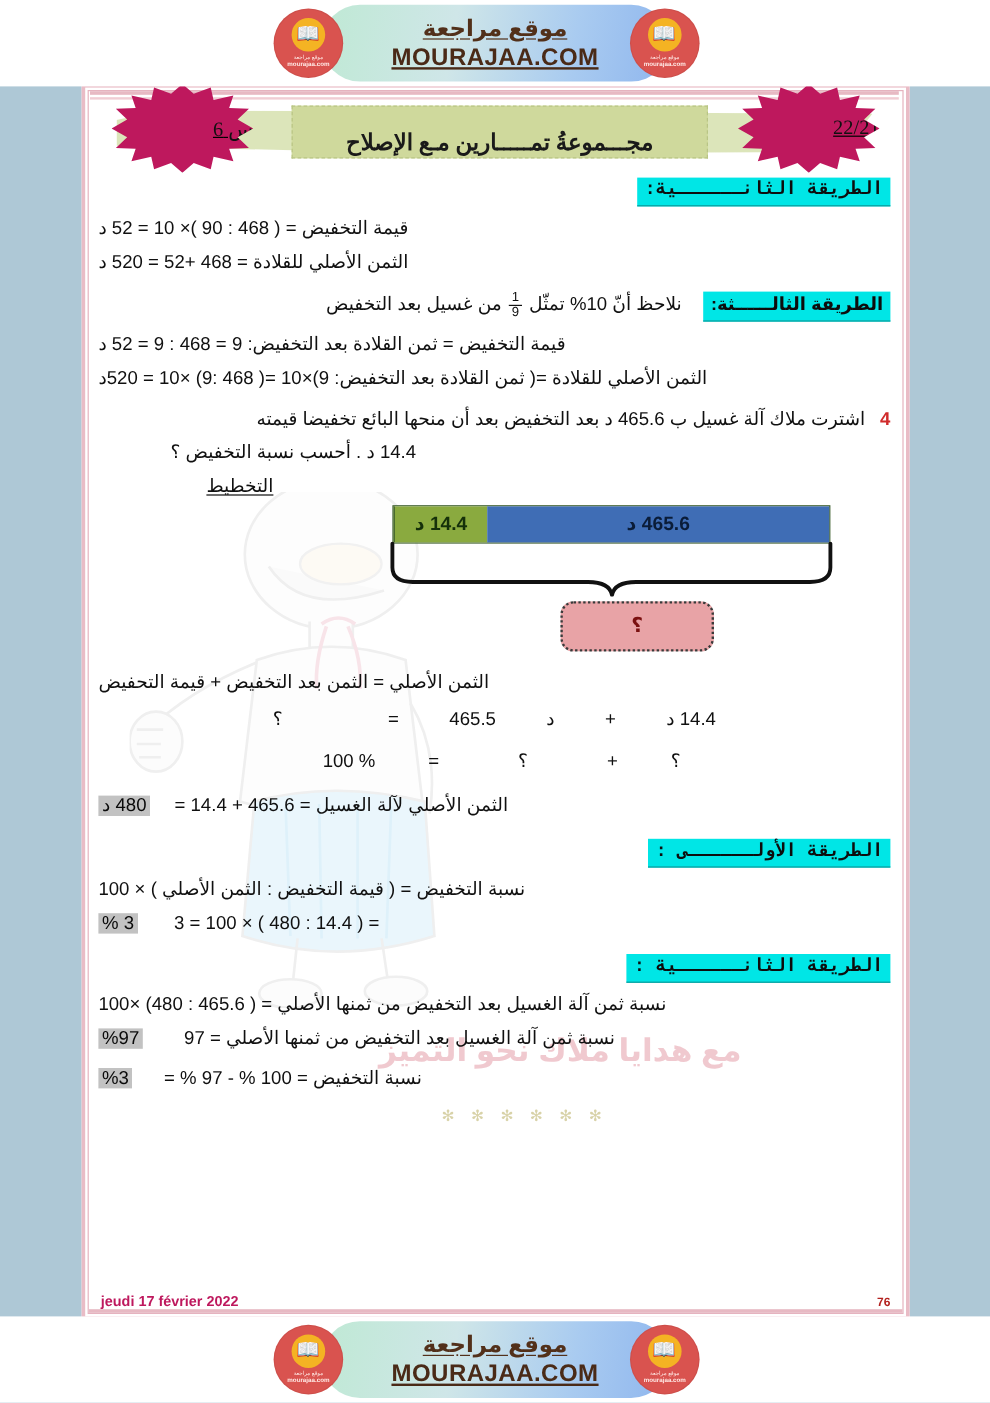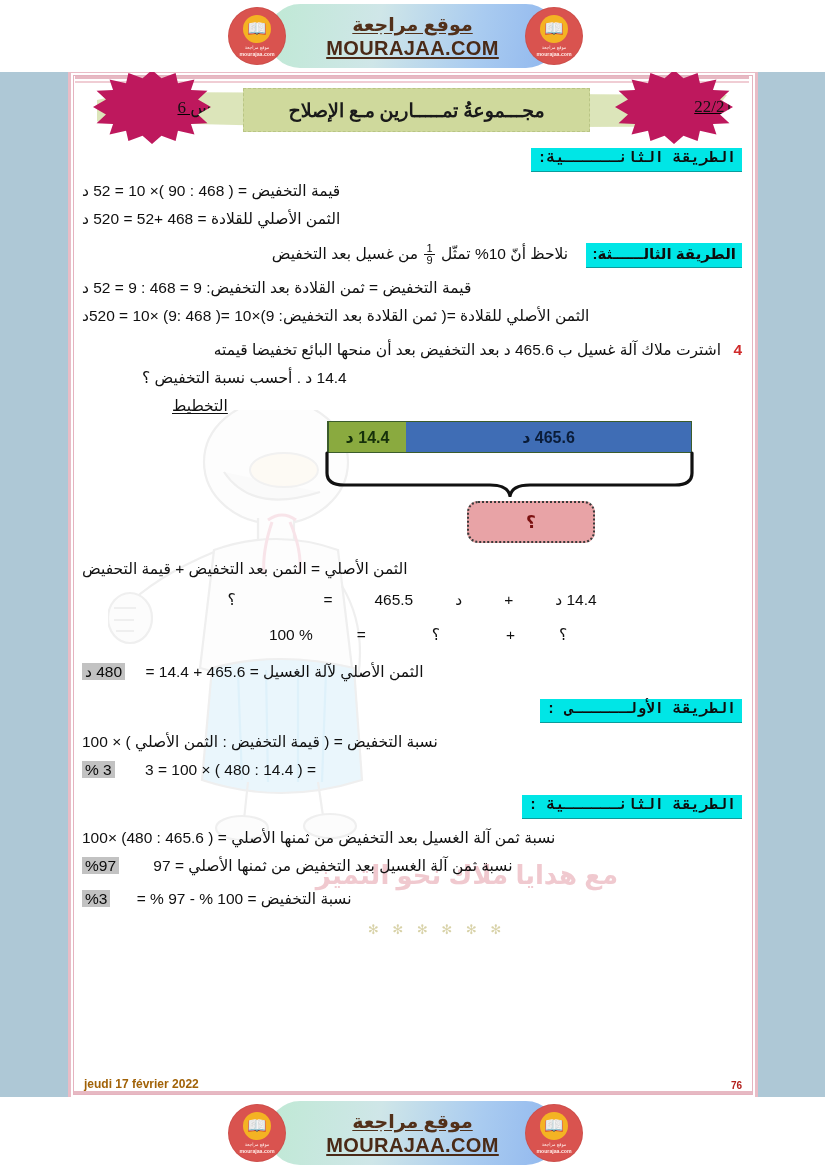--- a/index.html
+++ b/index.html
@@ -190,21 +190,21 @@
   }
   .header-title-box {
     position: absolute;
     left: 168px;
     top: 12px;
     width: 345px;
     height: 42px;
     background: #cfd99c;
     border: 1px dashed #b9c585;
     display: flex;
-    align-items: center;
+    align-items: flex-end;
     justify-content: center;
   }
   .header-title-box span {
     font-family: "Liberation Serif", "DejaVu Serif", serif;
     font-size: 19px;
     font-weight: 700;
     color: #1a1a1a;
     direction: rtl;
     white-space: nowrap;
   }
@@ -371,21 +371,21 @@
     height: 22px;
     z-index: 16;
     direction: ltr;
   }
   .footer-date {
     position: absolute;
     left: 6px;
     bottom: 3px;
     font-size: 12px;
     font-weight: 700;
-    color: #a16207;
+    color: #be185d;
   }
   .footer-page {
     position: absolute;
     right: 6px;
     bottom: 3px;
     font-size: 10px;
     font-weight: 700;
     color: #b3211e;
   }
   .footer-rule {

